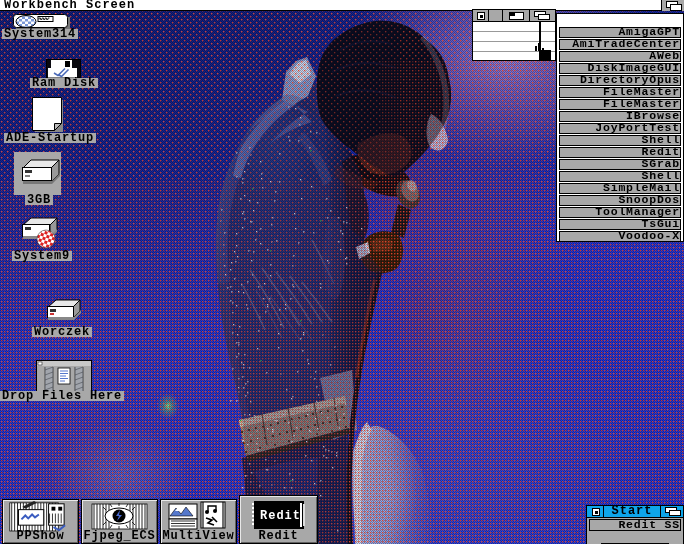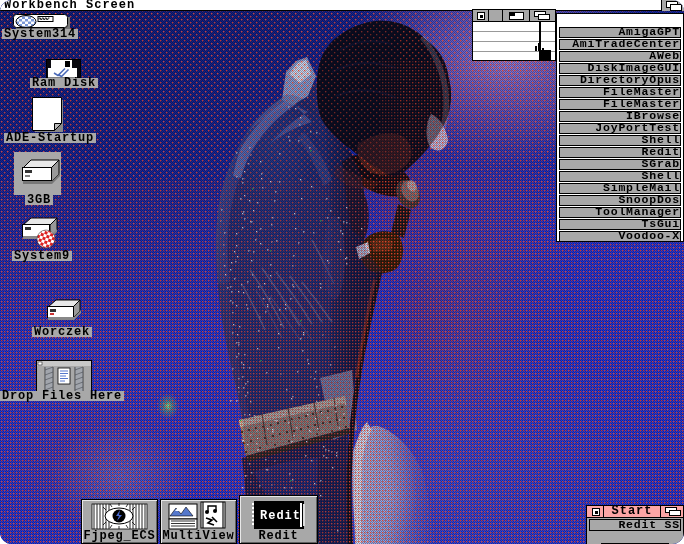--- a/index.html
+++ b/index.html
@@ -1,15 +1,15 @@
 <!DOCTYPE html>
 <html><head><meta charset="utf-8"><style>
 html,body{margin:0;padding:0}
 #screen{position:relative;width:684px;height:544px;overflow:hidden;background:#2e3db2;
- font-family:"Liberation Mono",monospace;font-weight:bold;border-radius:12px;}
+ font-family:"Liberation Mono",monospace;font-weight:bold;}
 #bg{position:absolute;left:0;top:0}
 #titlebar{position:absolute;left:0;top:0;width:684px;height:10px;background:#fff;
  border-bottom:1px solid #000;color:#000;font-size:12px;line-height:10px;letter-spacing:1px;padding-left:4px;box-sizing:content-box;z-index:5}
 .lbl{position:absolute;background:#a8a8a8;color:#000;font-size:12px;line-height:10px;height:10px;
  letter-spacing:0.8px;padding:0 2px;white-space:nowrap;z-index:4}
 .ic{position:absolute;z-index:4}
 
 .win{position:absolute;z-index:6;border:1px solid #000;box-sizing:border-box}
 .tbar{position:relative;height:12px;box-sizing:border-box;border-bottom:1px solid #000;overflow:hidden}
 .tcell{position:absolute;top:0;height:12px;box-sizing:border-box}
@@ -380,37 +380,56 @@
   <div class="pbtn">Shell</div>
   <div class="pbtn">SimpleMail</div>
   <div class="pbtn">SnoopDos</div>
   <div class="pbtn">ToolManager</div>
   <div class="pbtn">TsGui</div>
   <div class="pbtn">Voodoo-X</div>
  </div>
 </div>
 
 <div class="win" style="left:586px;top:505px;width:98px;height:40px;background:#a8a8a8">
- <div class="tbar" style="background:#fca5a5">
+ <div class="tbar" style="background:#0ea5e9">
   <div class="tcell" style="left:0;width:17px;border-right:1px solid #000">
    <div class="gad" style="left:5px;top:2px;width:6px;height:6px"></div>
    <div style="position:absolute;left:7.5px;top:4.5px;width:3px;height:3px;background:#000"></div>
   </div>
   <div class="tcell" style="left:17px;width:56px;color:#000;font-size:12px;line-height:11px;text-align:center;letter-spacing:1px">Start</div>
   <div class="tcell" style="left:73px;width:24px;border-left:1px solid #000">
    <div class="gad" style="left:4px;top:1px;width:10px;height:4px"></div>
    <div class="gad" style="left:8px;top:4px;width:10px;height:4px"></div>
   </div>
  </div>
  <div style="position:absolute;left:2px;top:13px;width:92px">
   <div class="pbtn" style="margin:0 0 2px 0;height:10px;line-height:9.5px;font-size:11.5px">Redit&nbsp;SS</div>
   <div class="pbtn" style="margin:12px;height:10px;line-height:9.5px;font-size:11.5px">Redit&nbsp;USer</div>
  </div>
 </div>
 
+<div class="dock" style="left:2px;top:499px;width:77px;height:45px">
+ <svg width="75" height="43" viewBox="0 0 75 43" style="position:absolute;left:0;top:0">
+  <g transform="translate(0,-2) scale(0.97)">
+   <rect x="7" y="5" width="50" height="29" fill="#fff" stroke="#000" stroke-width="0.8"></rect>
+   <g stroke="#000" stroke-width="1" opacity="0.85">
+    <path d="M9,5 v29 M12,5 v29 M15,5 v29 M18,5 v29 M21,5 v29 M24,5 v29 M27,5 v29 M30,5 v29 M33,5 v29 M36,5 v29 M39,5 v29 M42,5 v29 M45,5 v29 M48,5 v29 M51,5 v29 M54,5 v29"></path>
+   </g>
+   <rect x="16" y="12" width="26" height="16" fill="#fff" stroke="#000"></rect>
+   <path d="M19,22 l4,-4 l3,3 l4,-4 l3,3 l4,-3" stroke="#3a5cc0" stroke-width="2" fill="none"></path>
+   <path d="M20,9 l12,-6 l3,2 l-12,6 z" fill="#222"></path>
+   <rect x="47" y="6" width="16" height="22" fill="#fff" stroke="#000"></rect>
+   <rect x="50" y="9" width="4" height="4" fill="#000"></rect>
+   <rect x="57" y="9" width="4" height="4" fill="#000"></rect>
+   <path d="M48,16 v10 M51,16 v10 M54,16 v10 M57,16 v10 M60,16 v10" stroke="#000" stroke-width="0.8"></path>
+   <path d="M52,30 l6,3 l6,-5" stroke="#3a5cc0" stroke-width="2" fill="none"></path>
+  </g>
+ </svg>
+ <div class="dlbl">PPShow</div>
+</div>
 
 <div class="dock" style="left:160px;top:499px;width:77px;height:45px">
  <svg width="75" height="43" viewBox="0 0 75 43" style="position:absolute;left:0;top:0">
   <g transform="translate(0,-2)">
   <rect x="8" y="6" width="28" height="15" fill="#fff" stroke="#000"></rect>
   <path d="M9,18 l6,-8 l5,6 l5,-7 l7,9 z" fill="#5578cc" stroke="#000" stroke-width="0.6"></path>
   <path d="M14,13 l4,-5 l4,5 z" fill="#fff"></path>
   <rect x="8" y="21" width="28" height="10" fill="#fff" stroke="#000"></rect>
   <path d="M10,23 h24 M10,25.5 h24 M10,28 h24" stroke="#000" stroke-width="0.8"></path>
   <rect x="40" y="4" width="24" height="26" fill="#fff" stroke="#000"></rect>

